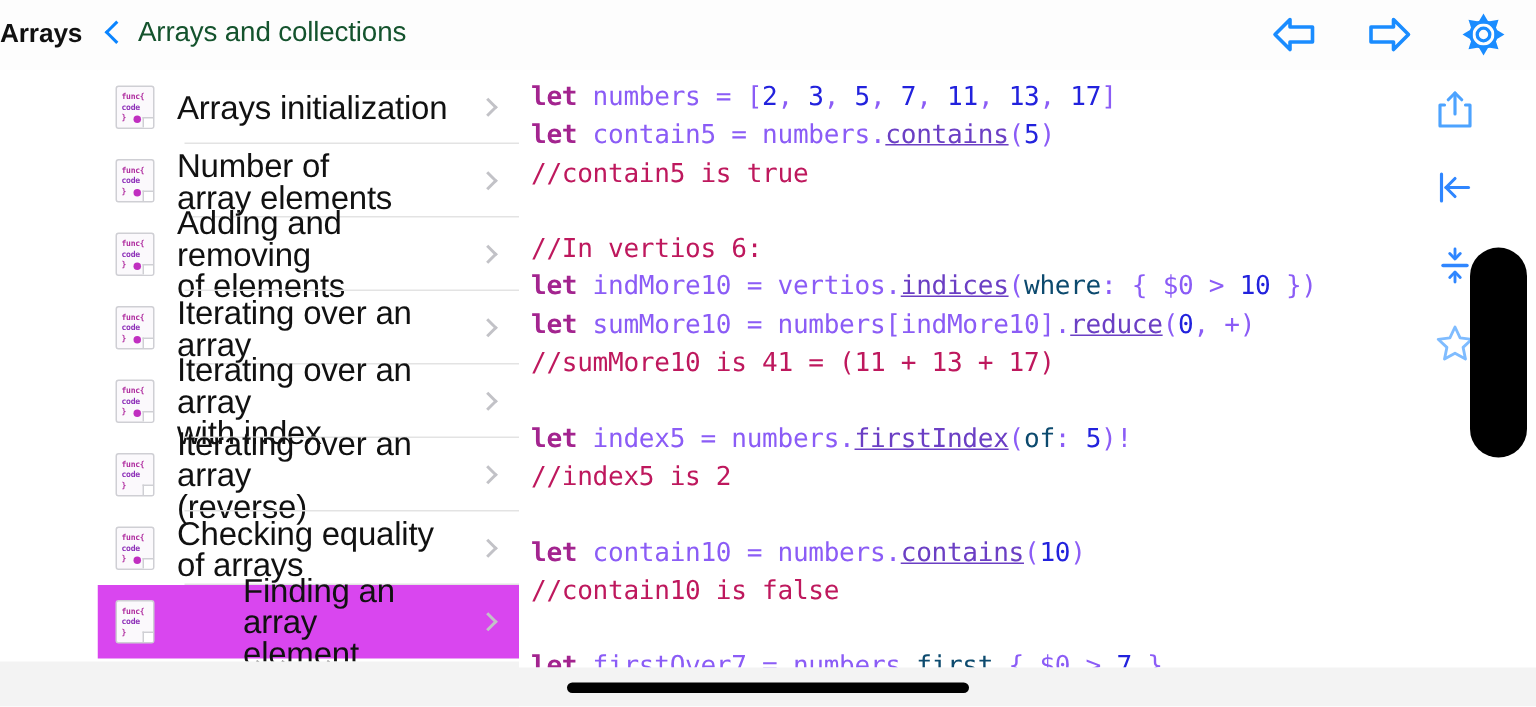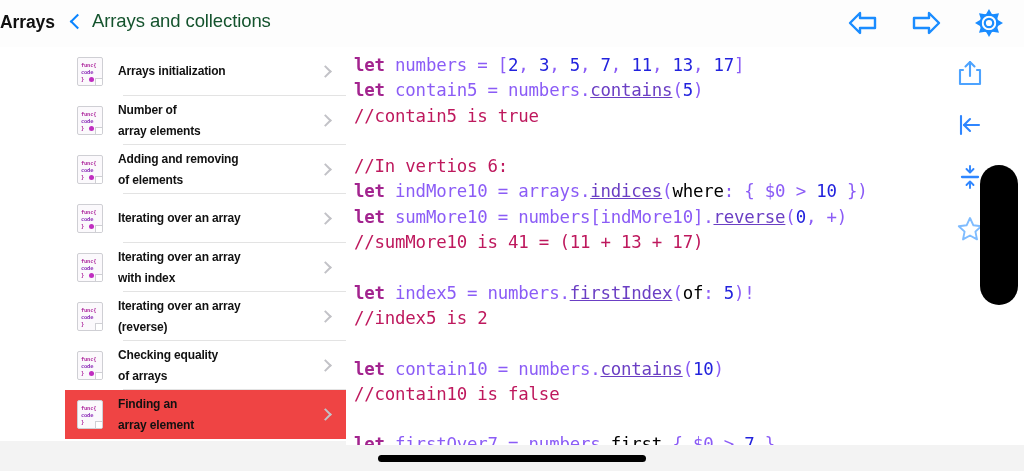--- a/index.html
+++ b/index.html
@@ -47,21 +47,21 @@
     overflow: hidden;
   }
   .list-item {
     position: relative;
     display: flex; align-items: center;
     height: 49px;
     padding-left: 12px;
     cursor: pointer;
     background: transparent;
   }
-  .list-item.selected { background: #ef4444; }
+  .list-item.selected { background: #d946ef; gap: 44px; }
   .list-item .sep {
     position: absolute; left: 58px; right: 0; bottom: 0; height: 1px;
     background: #e3e3e3;
   }
   .list-item:last-child .sep { display: none; }
 
   
   .file-icon {
     position: relative; width: 26px; height: 29px; flex: 0 0 26px;
     background: #fbf9fc;
@@ -83,24 +83,23 @@
     position: absolute; left: 11px; top: 18.5px;
     width: 5px; height: 5px; border-radius: 50%; background: #c02ec0;
   }
   .file-icon .fold {
     position: absolute; right: -1px; bottom: -1px;
     width: 8px; height: 8px; background: #ffffff;
     border-left: 1px solid #cfcfd4; border-top: 1px solid #cfcfd4;
   }
   .item-label {
     flex: 1 1 auto;
-    font-size: 12px; color: #111; line-height: 21px;
+    font-size: 22px; color: #111; line-height: 21px;
     letter-spacing: -0.15px;
     white-space: pre-line;
-    font-weight: bold;
   }
   .chev-right {
     flex: 0 0 auto; margin-right: 16px;
     width: 9px; height: 9px;
     border-right: 2px solid #c2c2c7; border-top: 2px solid #c2c2c7;
     transform: rotate(45deg);
   }
 
   
   .code-pane {
@@ -112,21 +111,21 @@
   .code-line {
     font-family: "DejaVu Sans Mono", monospace;
     font-size: 17.4px; line-height: 25.3px;
     white-space: pre; color: #111;
     letter-spacing: -0.2px;
   }
   .kw  { color: #a3248f; font-weight: bold; }
   .num { color: #2222dd; }
   .cmt { color: #be185d; }
   .mth { color: #6b3fc4; text-decoration: underline; }
-  .arg { color: #000000; }
+  .arg { color: #0c4a6e; }
   .pln { color: #8b5cf6; }
 
   
   .rail { position: absolute; right: 30px; top: 47px; width: 48px; }
   .rail-btn {
     width: 48px; height: 52px;
     display: flex; align-items: center; justify-content: center;
     cursor: pointer;
   }
   .rail-btn svg { display: block; }
@@ -301,22 +300,22 @@
         <span class="chev-right"></span>
       </div>
     </div>
 
   <div class="code-pane">
       <div class="code-line"><span class="kw">let</span><span class="pln"> numbers = [</span><span class="num">2</span><span class="pln">, </span><span class="num">3</span><span class="pln">, </span><span class="num">5</span><span class="pln">, </span><span class="num">7</span><span class="pln">, </span><span class="num">11</span><span class="pln">, </span><span class="num">13</span><span class="pln">, </span><span class="num">17</span><span class="pln">]</span></div>
       <div class="code-line"><span class="kw">let</span><span class="pln"> contain5 = numbers.</span><span class="mth">contains</span><span class="pln">(</span><span class="num">5</span><span class="pln">)</span></div>
       <div class="code-line"><span class="cmt">//contain5 is true</span></div>
       <div class="code-line">&nbsp;</div>
       <div class="code-line"><span class="cmt">//In vertios 6:</span></div>
-      <div class="code-line"><span class="kw">let</span><span class="pln"> indMore10 = arrays.</span><span class="mth">indices</span><span class="pln">(</span><span class="arg">where</span><span class="pln">: { $0 &gt; </span><span class="num">10</span><span class="pln"> })</span></div>
-      <div class="code-line"><span class="kw">let</span><span class="pln"> sumMore10 = numbers[indMore10].</span><span class="mth">reverse</span><span class="pln">(</span><span class="num">0</span><span class="pln">, +)</span></div>
+      <div class="code-line"><span class="kw">let</span><span class="pln"> indMore10 = vertios.</span><span class="mth">indices</span><span class="pln">(</span><span class="arg">where</span><span class="pln">: { $0 &gt; </span><span class="num">10</span><span class="pln"> })</span></div>
+      <div class="code-line"><span class="kw">let</span><span class="pln"> sumMore10 = numbers[indMore10].</span><span class="mth">reduce</span><span class="pln">(</span><span class="num">0</span><span class="pln">, +)</span></div>
       <div class="code-line"><span class="cmt">//sumMore10 is 41 = (11 + 13 + 17)</span></div>
       <div class="code-line">&nbsp;</div>
       <div class="code-line"><span class="kw">let</span><span class="pln"> index5 = numbers.</span><span class="mth">firstIndex</span><span class="pln">(</span><span class="arg">of</span><span class="pln">: </span><span class="num">5</span><span class="pln">)!</span></div>
       <div class="code-line"><span class="cmt">//index5 is 2</span></div>
       <div class="code-line">&nbsp;</div>
       <div class="code-line"><span class="kw">let</span><span class="pln"> contain10 = numbers.</span><span class="mth">contains</span><span class="pln">(</span><span class="num">10</span><span class="pln">)</span></div>
       <div class="code-line"><span class="cmt">//contain10 is false</span></div>
       <div class="code-line">&nbsp;</div>
       <div class="code-line"><span class="kw">let</span><span class="pln"> firstOver7 = numbers.</span><span class="arg">first</span><span class="pln"> { $0 &gt; </span><span class="num">7</span><span class="pln"> }</span></div>
     </div>

